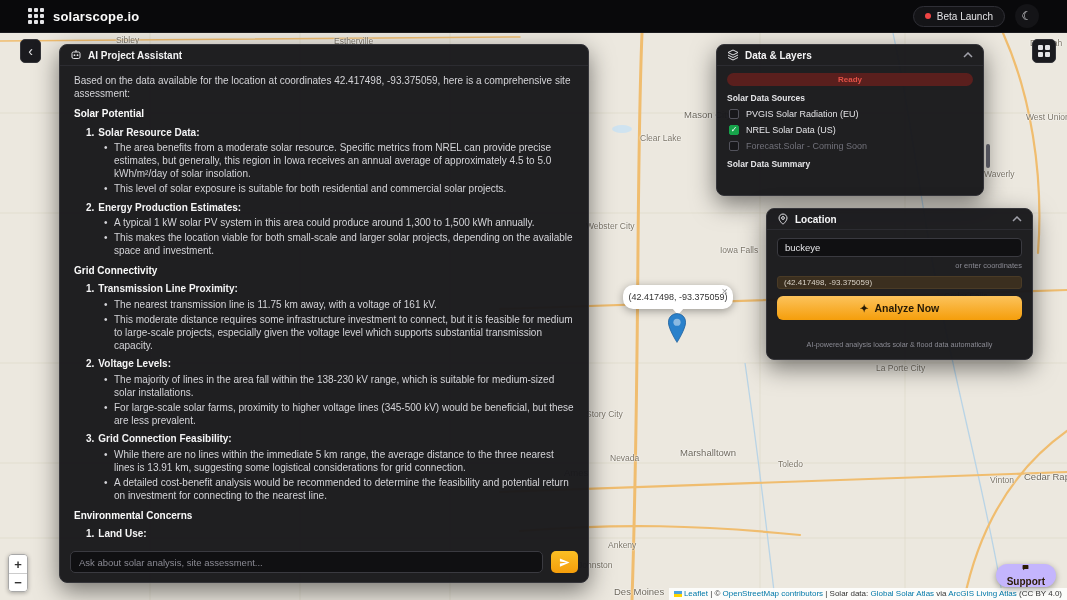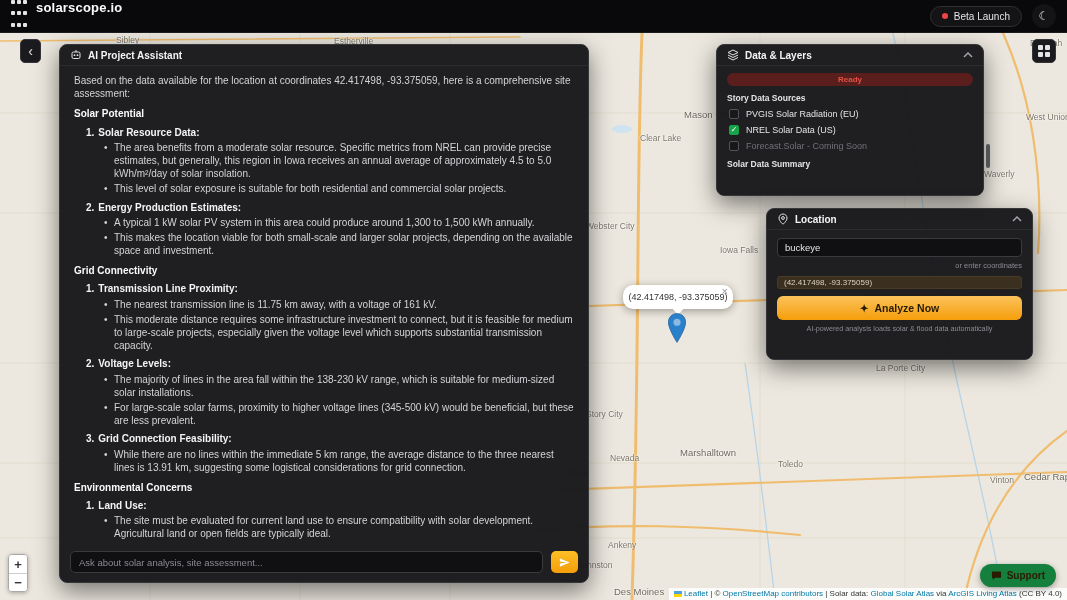--- a/index.html
+++ b/index.html
@@ -1,21 +1,21 @@
 <!DOCTYPE html>
 <html><head>
 <meta charset="utf-8">
 <style>
   * { margin:0; padding:0; box-sizing:border-box; }
   body { background:#000; font-family:"Liberation Sans", sans-serif; }
   #app { position:relative; width:1067px; height:600px; overflow:hidden; background:#09090b; }
 
   
   .topbar { position:absolute; left:0; top:0; width:100%; height:33px; background:#09090b;
-    border-bottom:1px solid #1c1c1f; display:flex; padding:0 11px; z-index:10; }
+    border-bottom:1px solid #1c1c1f; display:flex; align-items:center; padding:0 28px; z-index:10; }
   .logo { display:grid; grid-template-columns:repeat(3,4px); grid-gap:2px; gap:2px; margin-right:9px; }
   .logo i { width:4px; height:4px; background:#e4e4e7; border-radius:1px; display:block; }
   .brand { font-size:13px; font-weight:bold; color:#fafafa; letter-spacing:.2px; }
   .topbar-right { margin-left:auto; display:flex; align-items:center; gap:10px; }
   .beta { display:flex; align-items:center; gap:6px; background:#141417; border:1px solid #2f2f36;
     border-radius:13px; padding:4px 11px; font-size:10px; color:#e4e4e7; }
   .beta-dot { width:6px; height:6px; border-radius:50%; background:#ef4444; }
   .theme-btn { width:24px; height:24px; border-radius:50%; background:#141417; color:#e4e4e7;
     display:flex; align-items:center; justify-content:center; font-size:12px; cursor:pointer; }
 
@@ -42,23 +42,23 @@
     justify-content:center; cursor:pointer; }
   .layers-icon { display:grid; grid-template-columns:repeat(2,5px); gap:2px; }
   .layers-icon i { width:5px; height:5px; background:#e4e4e7; border-radius:1px; display:block; }
 
   .zoom { position:absolute; left:8px; top:554px; width:20px; z-index:5; border:1px solid #a8a8a8;
     border-radius:4px; overflow:hidden; box-shadow:0 1px 4px rgba(0,0,0,.3); }
   .zoom-btn { width:100%; height:18px; background:#fff; color:#333; font-size:13px; font-weight:bold;
     display:flex; align-items:center; justify-content:center; cursor:pointer; }
   .zoom-btn + .zoom-btn { border-top:1px solid #ccc; }
 
-  .support { position:absolute; right:11px; bottom:13px; height:23px; background:#15803d; border-radius:12px;
+  .support { position:absolute; right:11px; bottom:13px; height:23px; background:#c4b5fd; border-radius:12px;
     display:flex; align-items:center; gap:5px; padding:0 11px; font-size:10px; font-weight:bold;
-    color:#2b1a04; z-index:7; cursor:pointer; box-shadow:0 2px 6px rgba(0,0,0,.35); }
+    color:#2b1a04; z-index:7; cursor:pointer; box-shadow:0 2px 6px rgba(0,0,0,.35);flex-direction:column; }
 
   .attrib { position:absolute; right:0; bottom:0; background:rgba(255,255,255,.85); font-size:8px;
     color:#333; padding:1px 5px 2px; z-index:5; white-space:nowrap; }
   .attrib .link { color:#0078a8; cursor:pointer; }
   .flag { display:inline-block; width:8px; height:6px; margin-right:2px; vertical-align:-1px;
     background:linear-gradient(#4aa3df 50%, #ffd500 50%); }
 
   
   .panel { position:absolute; background:rgba(24,24,27,.97); border:1px solid #35353a; border-radius:8px;
     box-shadow:0 8px 24px rgba(0,0,0,.5); color:#d4d4d8; z-index:6; }
@@ -111,21 +111,21 @@
   .steppers { position:absolute; right:4px; top:4px; display:flex; flex-direction:column; gap:2px; cursor:pointer; }
   .step-up { width:0; height:0; border-left:3px solid transparent; border-right:3px solid transparent;
     border-bottom:4px solid #8a8a93; }
   .step-down { width:0; height:0; border-left:3px solid transparent; border-right:3px solid transparent;
     border-top:4px solid #8a8a93; }
   .coords-display { margin-top:6px; height:13px; background:#3b2f1f; border:1px solid #4a3b26; border-radius:3px;
     font-size:8px; color:#d9d2c6; display:flex; align-items:center; padding:0 6px; }
   .analyze-btn { margin-top:7px; width:100%; height:24px; background:linear-gradient(180deg,#fcc35c,#f59e0b);
     border:none; border-radius:6px; font-weight:bold; font-size:10.5px; color:#261a05; display:flex;
     align-items:center; justify-content:center; gap:6px; cursor:pointer; font-family:"Liberation Sans", sans-serif; }
-  .analyze-hint { text-align:center; font-size:7.2px; color:#8a8a93; margin-top:4px; }
+  .analyze-hint { text-align:center; font-size:7.2px; color:#8a8a93; margin-top:20px; }
 </style>
 </head>
 <body>
 
 <div id="app">
 
   <div class="map">
     <svg class="map-svg" width="1067" height="567" viewBox="0 0 1067 567">
       <g stroke="#ddd6c8" stroke-width="0.6">
         <path d="M150,0V567 M300,0V567 M450,0V567 M760,0V567 M905,0V567" fill="none"></path>
@@ -244,20 +244,21 @@
 
       <div class="sec-h">Grid Connectivity</div>
       <div class="num-title"><span class="n">1.</span><span>Transmission Line Proximity:</span></div>
       <div class="bullet">The nearest transmission line is 11.75 km away, with a voltage of 161 kV.</div>
       <div class="bullet">This moderate distance requires some infrastructure investment to connect, but it is feasible for medium to large-scale projects, especially given the voltage level which supports substantial transmission capacity.</div>
       <div class="num-title"><span class="n">2.</span><span>Voltage Levels:</span></div>
       <div class="bullet">The majority of lines in the area fall within the 138-230 kV range, which is suitable for medium-sized solar installations.</div>
       <div class="bullet">For large-scale solar farms, proximity to higher voltage lines (345-500 kV) would be beneficial, but these are less prevalent.</div>
       <div class="num-title"><span class="n">3.</span><span>Grid Connection Feasibility:</span></div>
       <div class="bullet">While there are no lines within the immediate 5 km range, the average distance to the three nearest lines is 13.91 km, suggesting some logistical considerations for grid connection.</div>
+      <div class="bullet">A detailed cost-benefit analysis would be recommended to determine the feasibility and potential return on investment for connecting to the nearest line.</div>
 
       <div class="sec-h">Environmental Concerns</div>
       <div class="num-title"><span class="n">1.</span><span>Land Use:</span></div>
       <div class="bullet">The site must be evaluated for current land use to ensure compatibility with solar development. Agricultural land or open fields are typically ideal.</div>
 
     </div>
     <div class="assistant-footer">
       <input class="chat-input" type="text" placeholder="Ask about solar analysis, site assessment..." style="">
       <button class="send-btn">
         <svg width="11" height="11" viewBox="0 0 24 24">
@@ -277,21 +278,21 @@
       <span class="panel-title">Data &amp; Layers</span>
       <span class="header-spacer"></span>
       <span class="chev">
         <svg width="10" height="6" viewBox="0 0 10 6">
           <polyline points="1,5 5,1 9,5" fill="none" stroke="#a1a1aa" stroke-width="1.5"></polyline>
         </svg>
       </span>
     </div>
     <div class="dl-body">
       <div class="ready">Ready</div>
-      <div class="dl-label">Story Data Sources</div>
+      <div class="dl-label">Solar Data Sources</div>
       <div class="src-row">
         <span class="cb"></span>
         <span>PVGIS Solar Radiation (EU)</span>
       </div>
       <div class="src-row">
         <span class="cb checked">
             <span>✓</span>
           </span>
         <span>NREL Solar Data (US)</span>
       </div>

